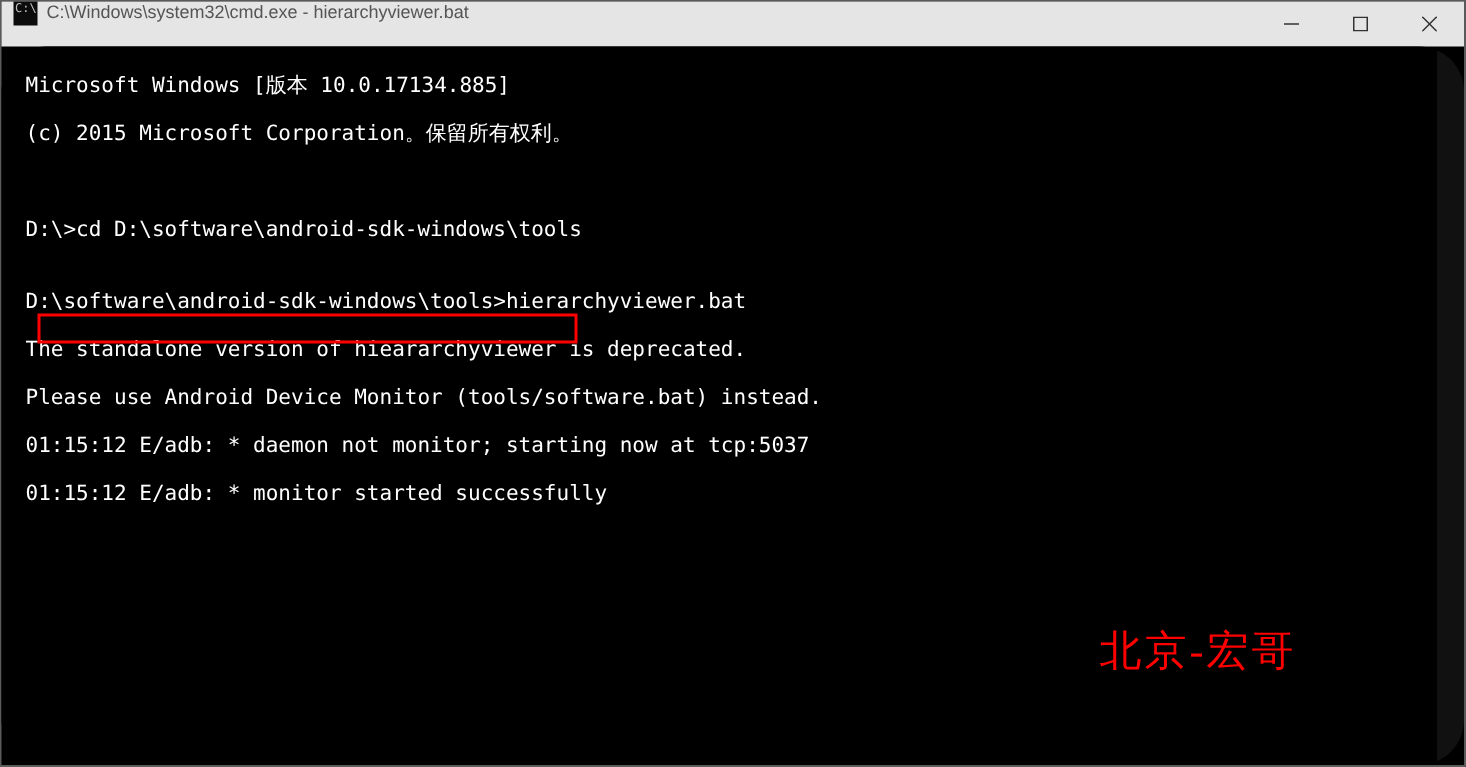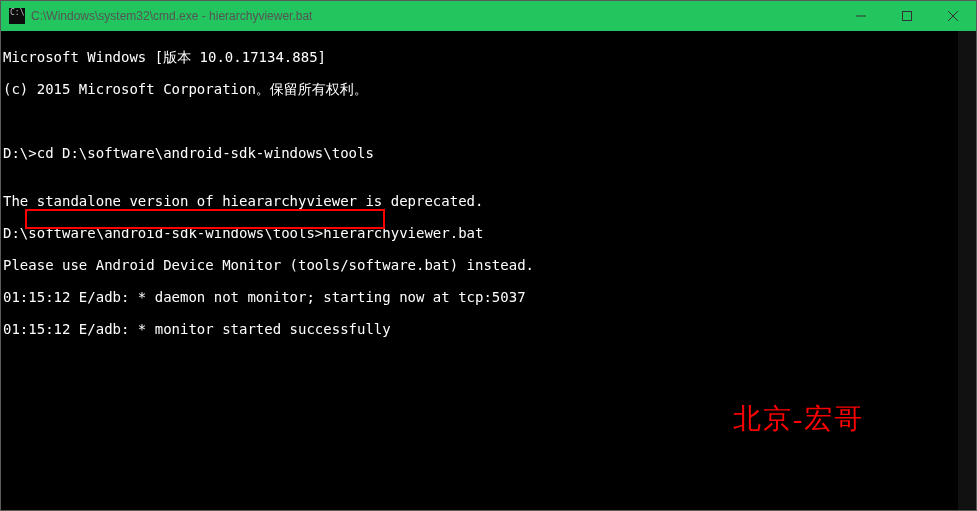--- a/index.html
+++ b/index.html
@@ -5,22 +5,22 @@
   * { margin: 0; padding: 0; box-sizing: border-box; }
   html, body { width: 977px; height: 511px; overflow: hidden; font-family: "Segoe UI", Tahoma, sans-serif; }
   .window {
     width: 977px; height: 511px;
     border: 1px solid #5a5a5a;
     background: #000;
     display: flex; flex-direction: column;
   }
   .titlebar {
     height: 30px;
-    background: #22c55e;
-    display: flex; align-items: center;
+    background: #e5e5e5;
+    display: flex; 
     flex-shrink: 0;
   }
   .titlebar-icon {
     width: 16px; height: 16px;
     margin-left: 8px; margin-right: 6px;
     background: #0c0c0c;
     position: relative;
     display: inline-block;
   }
   .titlebar-icon::after {
@@ -46,24 +46,25 @@
   }
   .win-btn svg { width: 10px; height: 10px; }
 
   .terminal {
     flex: 1;
     background: #000;
     color: #fff;
     font-family: "NSimSun", "SimSun", Consolas, monospace;
     font-size: 14px;
     line-height: 16px;
-    padding: 2px 0 0 2px;
+    padding: 2px 0 0 16px;
     white-space: pre;
     position: relative;
     overflow: hidden;
+    border-radius: 30px;
   }
   .terminal-right-edge {
     position: absolute;
     top: 0; right: 0;
     width: 18px; height: 100%;
     background: #111;
   }
   .highlight-box {
     position: absolute;
     border: 2px solid #ff0000;
@@ -107,23 +108,23 @@
     </div>
   </div>
 
   <div class="terminal">
 <span class="line">Microsoft Windows [版本 10.0.17134.885]</span>
 <span class="line">(c) 2015 Microsoft Corporation。保留所有权利。</span>
 <span class="line"></span>
 <span class="line"></span>
 <span class="line">D:\&gt;cd D:\software\android-sdk-windows\tools</span>
 <span class="line"></span>
+<span class="line">D:\software\android-sdk-windows\tools&gt;hierarchyviewer.bat</span>
 <span class="line">The standalone version of hieararchyviewer is deprecated.</span>
-<span class="line">D:\software\android-sdk-windows\tools&gt;hierarchyviewer.bat</span>
 <span class="line">Please use Android Device Monitor (tools/software.bat) instead.</span>
 <span class="line">01:15:12 E/adb: * daemon not monitor; starting now at tcp:5037</span>
 <span class="line">01:15:12 E/adb: * monitor started successfully</span>
     <div class="highlight-box" style="left:24px;top:178px;width:360px;height:20px;"></div>
-    <div class="watermark" style="left:732px;top:380px;">北京-宏哥</div>
+    <div class="watermark" style="left:732px;top:396px;">北京-宏哥</div>
     <div class="terminal-right-edge"></div>
   </div>
 
 </div>
 
 </body></html>

